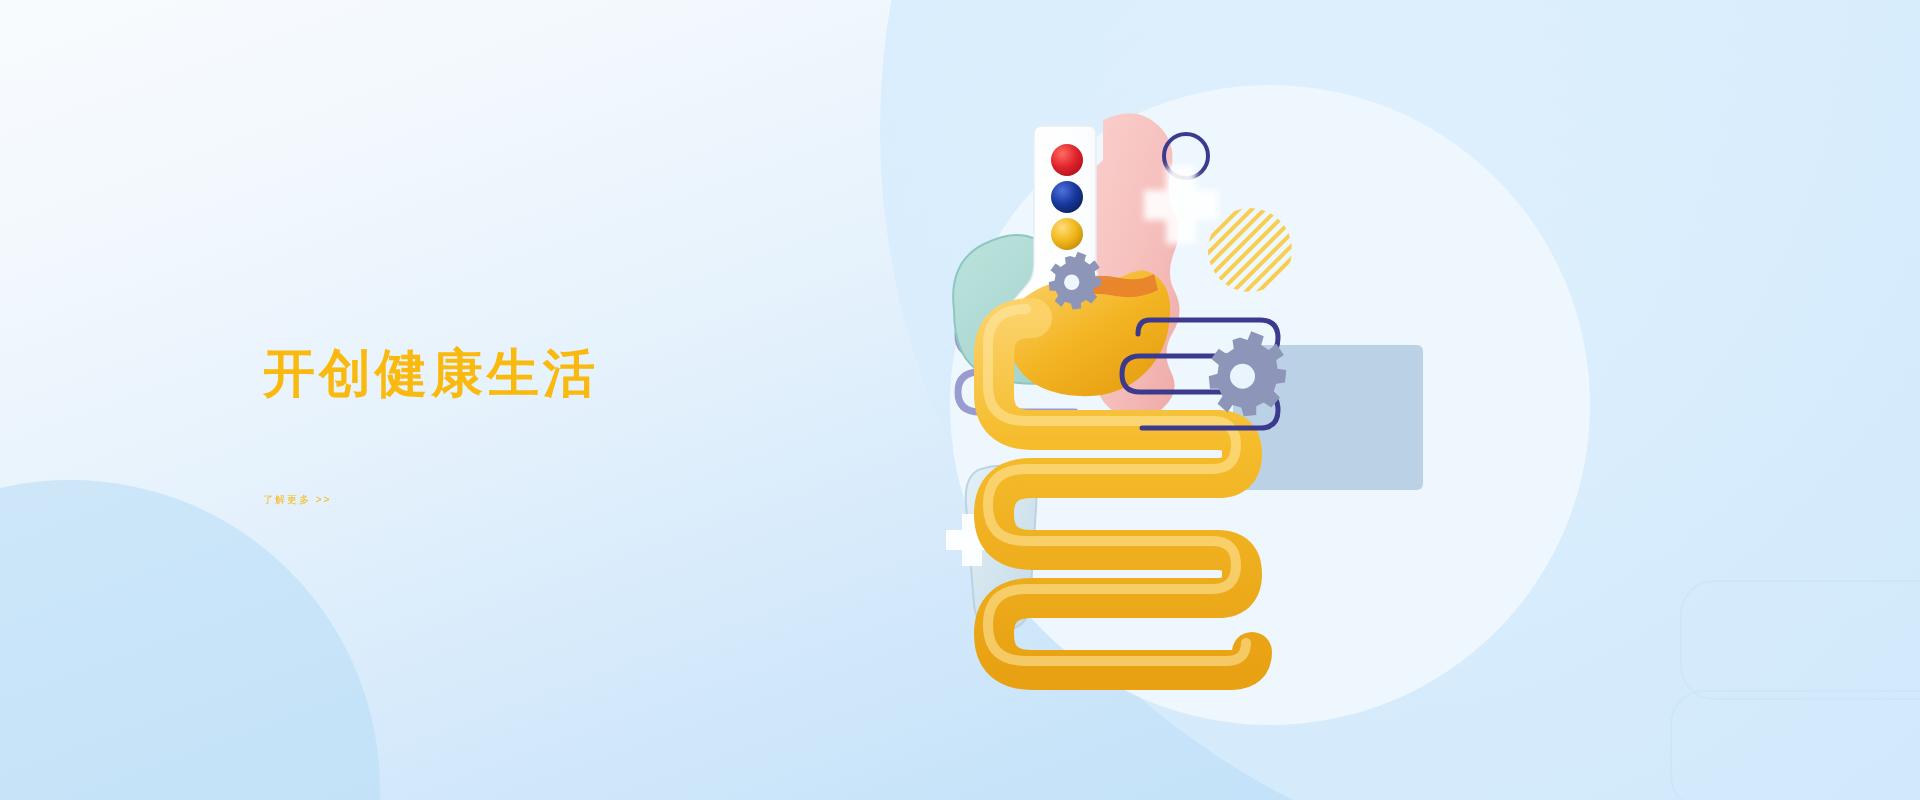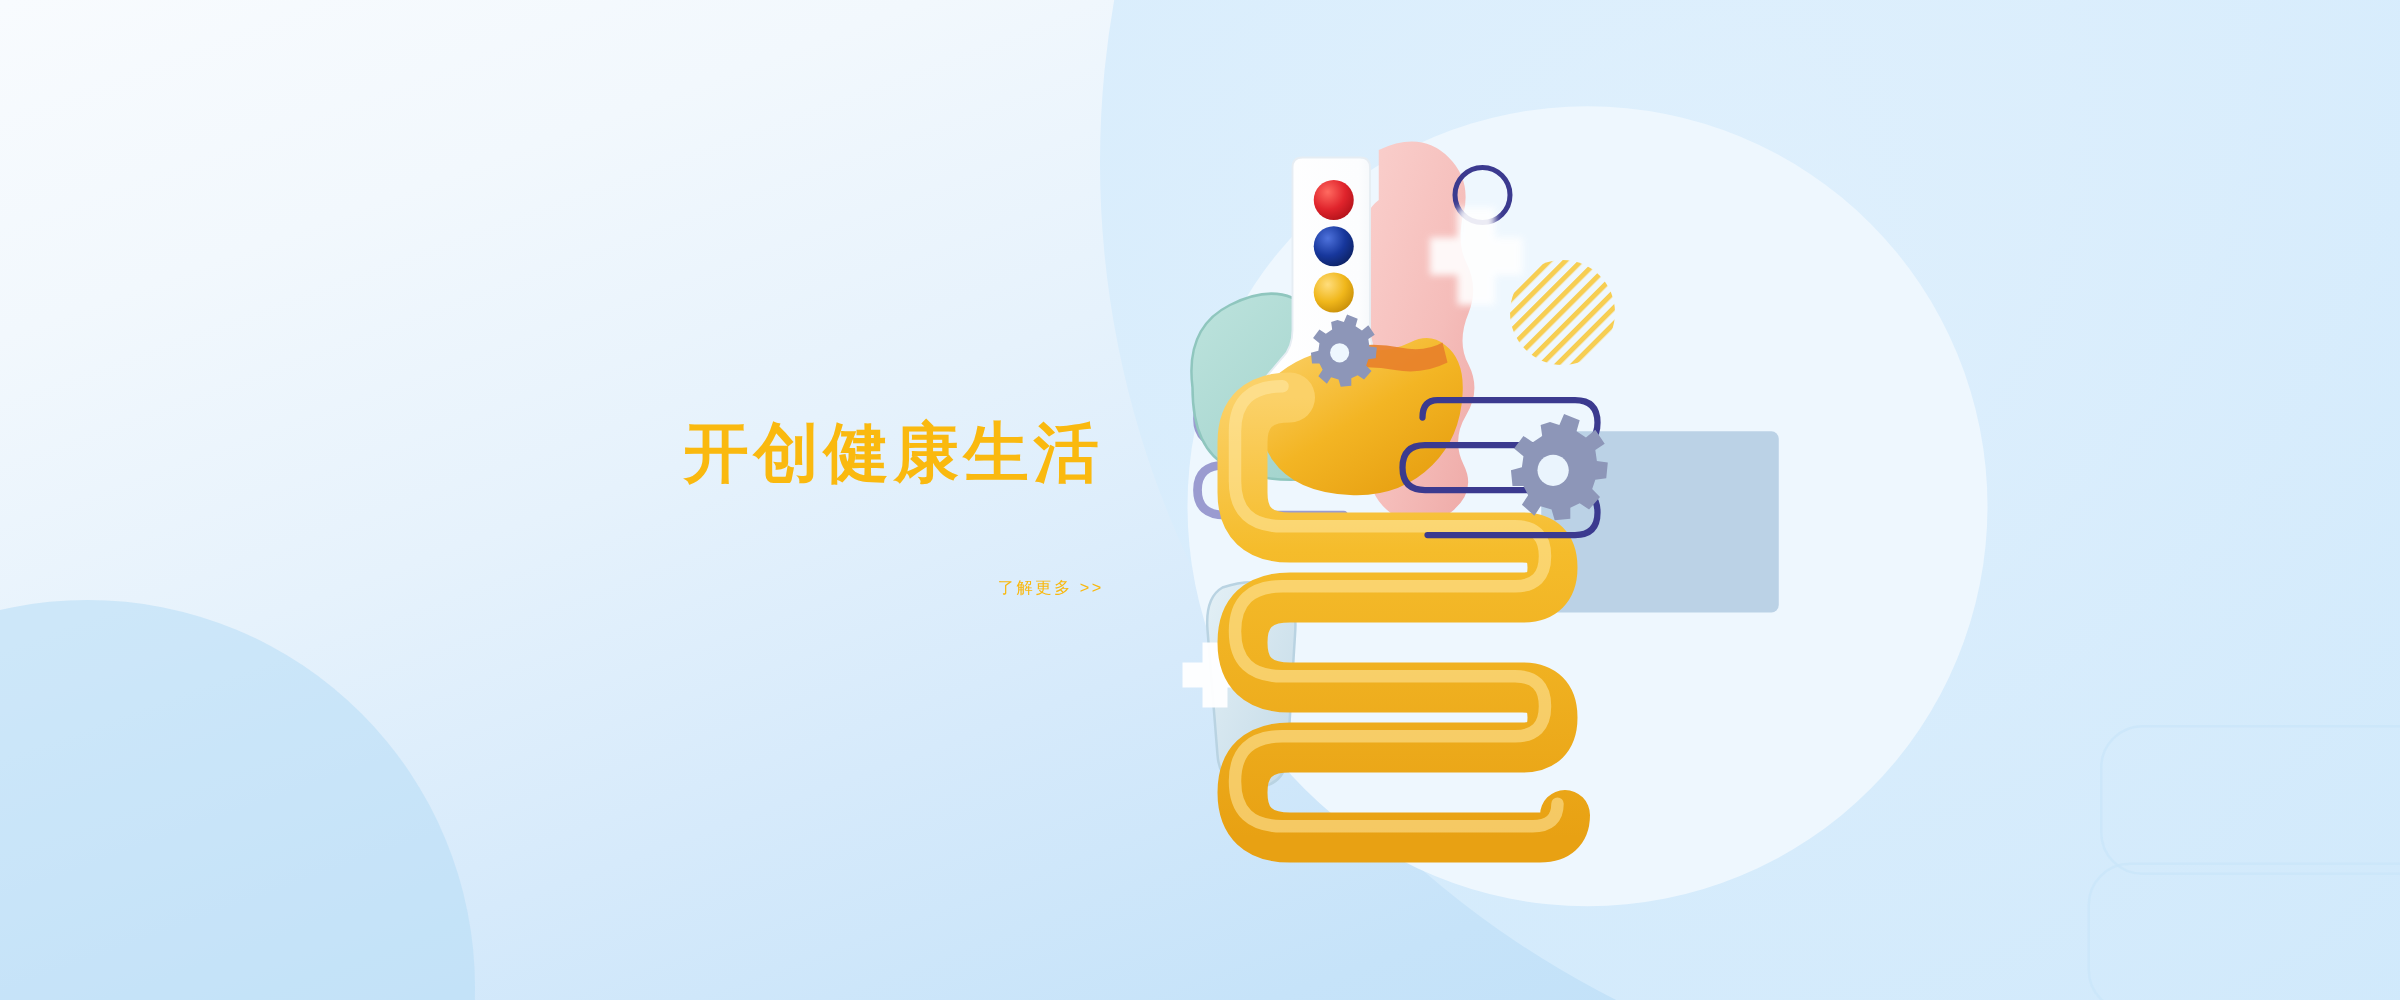--- a/index.html
+++ b/index.html
@@ -44,37 +44,36 @@
     border:2px solid #cae5fa;
     border-radius:34px;
     opacity:.75;
   }
   .bg-rrect.r1 { right:-120px; bottom:100px; width:360px; height:120px; }
   .bg-rrect.r2 { right:-150px; bottom:-10px;  width:400px; height:120px; }
 
   
   .copy {
     position:absolute;
-    left:263px; top:320px;
+    left:263px; top:330px;
     width:620px;
-    text-align:right;
   }
   .headline {
     color:#fab90f;
     font-size:52px;
     font-weight:bold;
     letter-spacing:4px;
     line-height:1.68;
     white-space:nowrap;
   }
   .more-link {
     display:inline-block;
-    margin-top:54px;
+    margin-top:76px;
     color:#f9b80e;
-    font-size:13px;
+    font-size:10px;
     letter-spacing:2px;
     text-decoration:none;
     cursor:pointer;
   }
 
   
   .illus {
     position:absolute;
     left:940px; top:60px;
     width:700px; height:700px;

